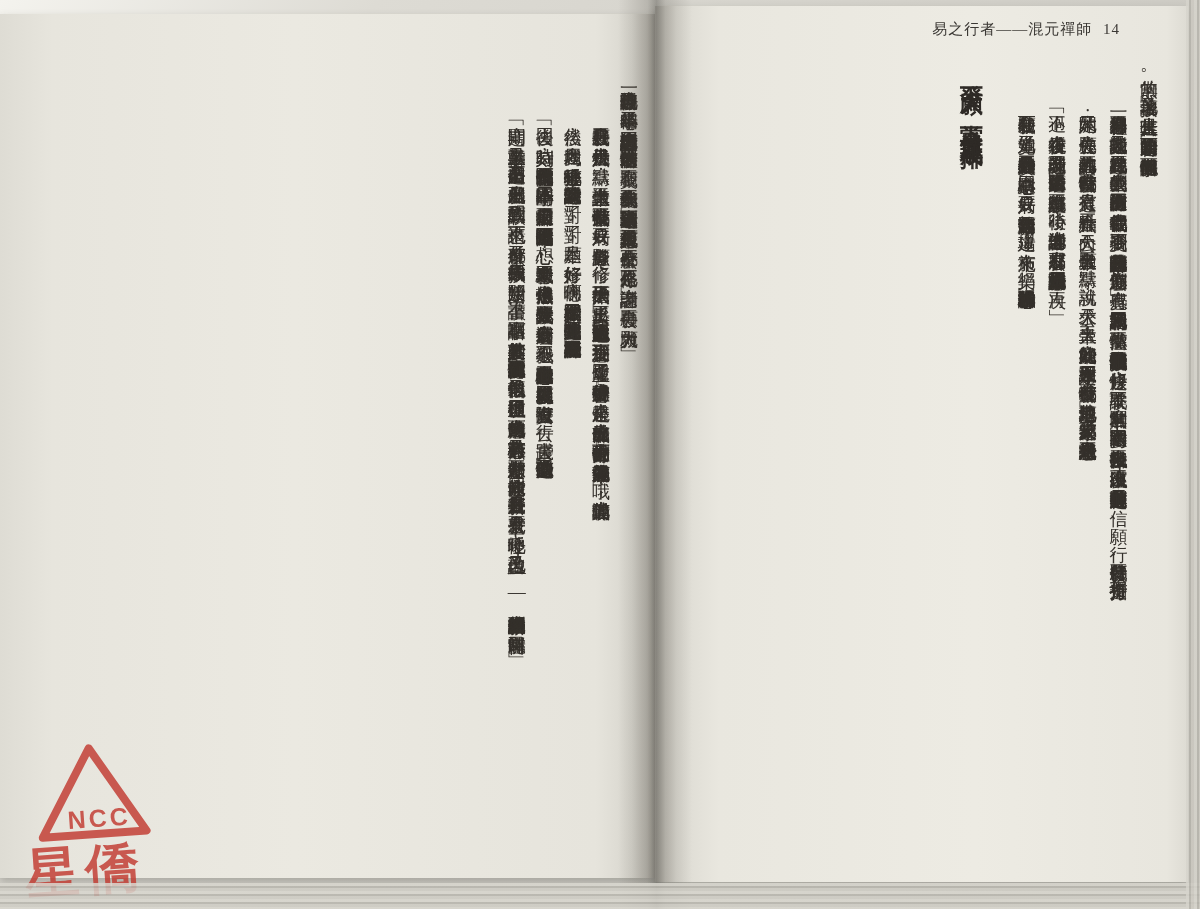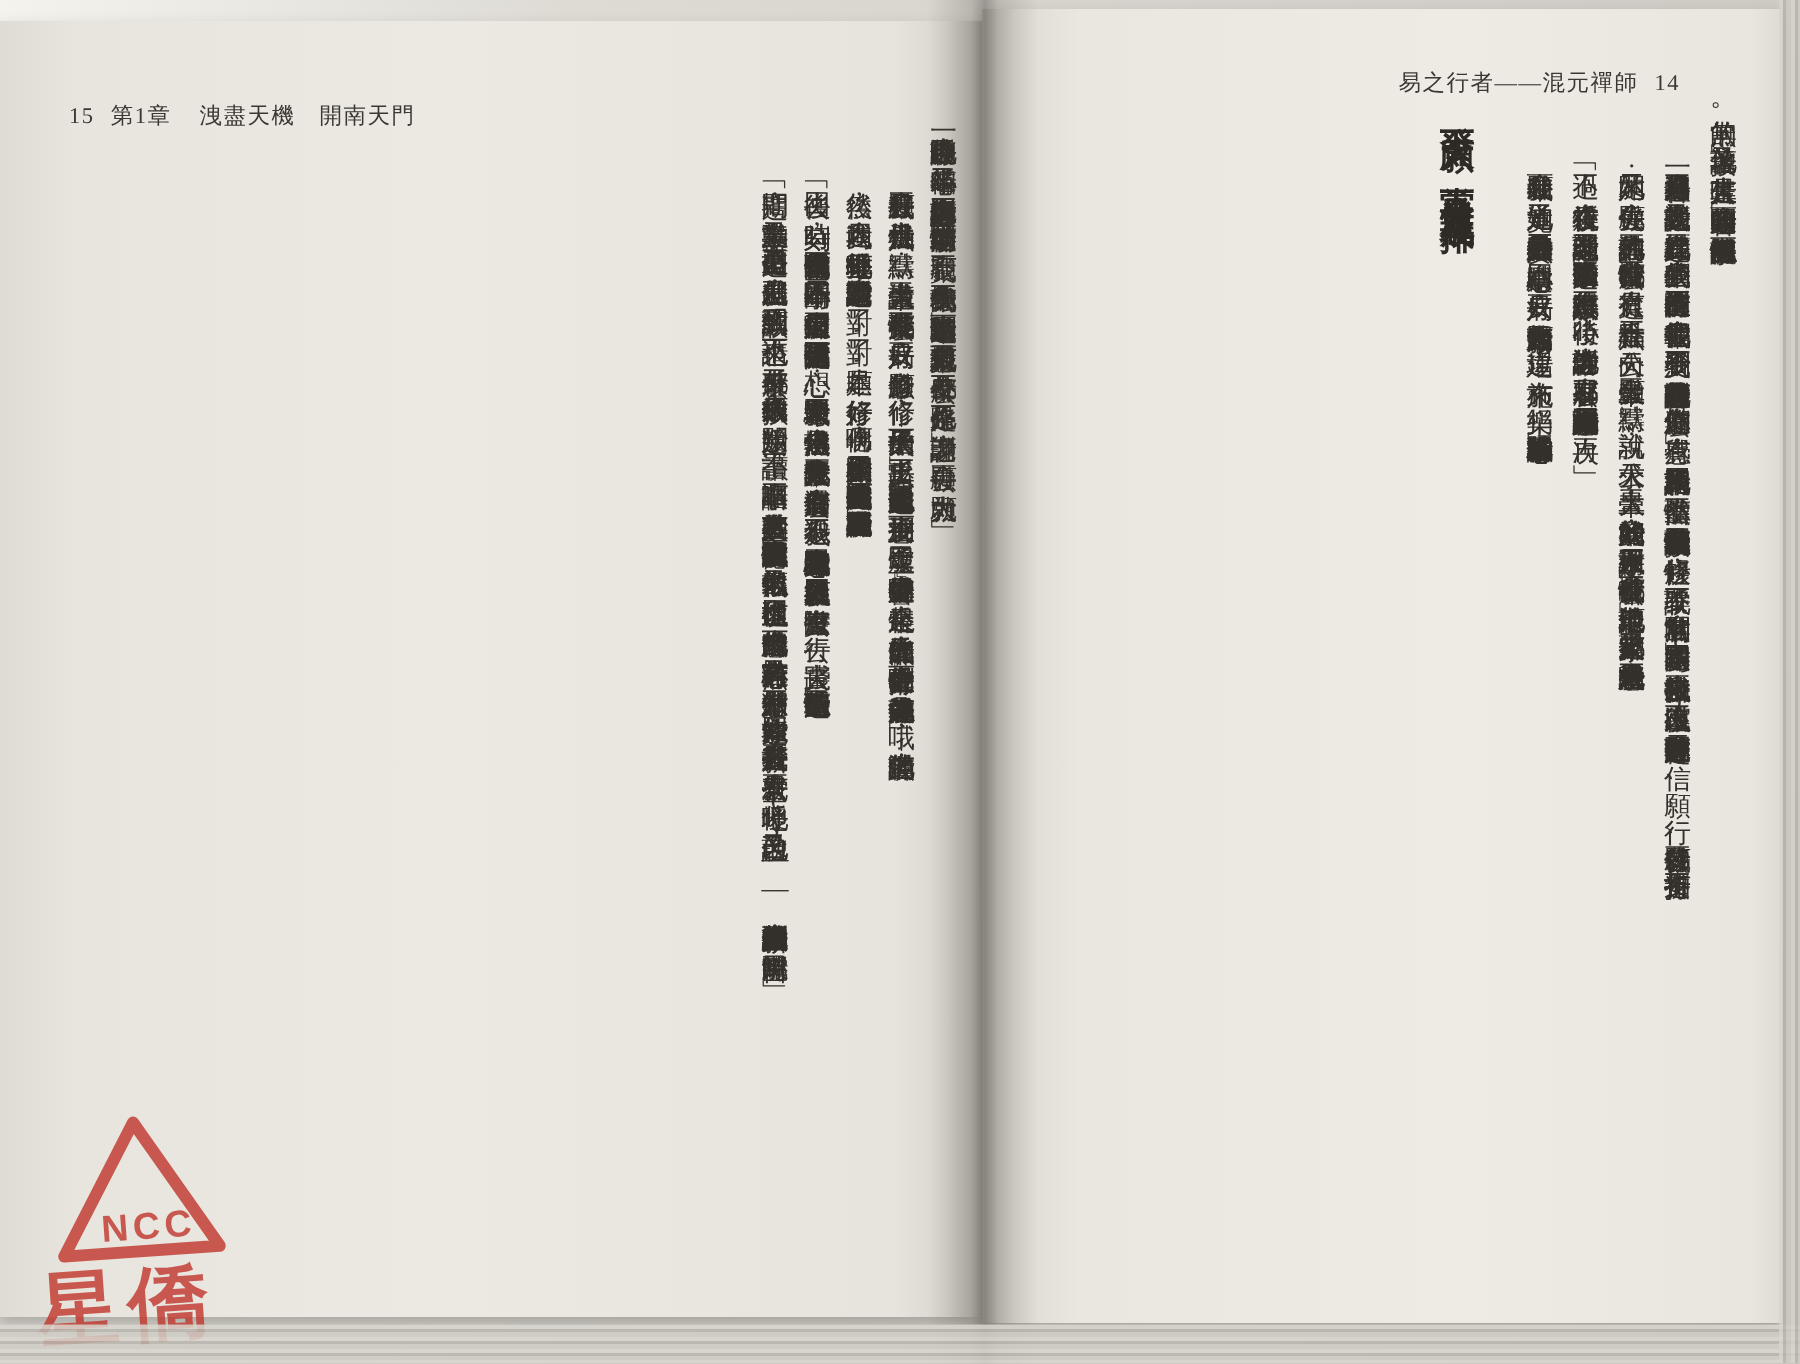--- a/index.html
+++ b/index.html
@@ -34,21 +34,21 @@
     background:repeating-linear-gradient(to bottom,#d9d7cf 0 3px,#b8b6ae 3px 5px,#cfcdc5 5px 8px);
     opacity:.85;
   }
   .edges-right{
     position:absolute;right:0;top:0;width:14px;height:909px;
     background:repeating-linear-gradient(to right,#d6d4cc 0 3px,#b4b2aa 3px 5px,#ccc9c1 5px 8px);
     opacity:.8;
   }
   
   .running-head{
-    position:absolute;color:#3b3834;font-size:15px;letter-spacing:1px;white-space:nowrap;margin-top:26px;
+    position:absolute;color:#3b3834;font-size:15px;letter-spacing:1px;white-space:nowrap;
   }
   .head-left{top:28px;left:40px;}
   .head-right{top:14px;right:62px;}
   .running-head .num{margin:0 6px;font-family:"Liberation Serif",serif;}
   .head-left .part{margin-right:14px;}
   
   .page-body{
     position:absolute;
     writing-mode:vertical-rl;
     text-orientation:upright;
@@ -92,25 +92,20 @@
   }
 </style>
 </head>
 <body>
 
 <div class="scan">
 
   <div class="calligraphy">易之行者</div>
 
   <div class="page page-left">
-    <div class="running-head head-left">
-      <span class="num">15</span>
-      <span class="part">第1章</span>
-      <span>洩盡天機　開南天門</span>
-    </div>
 
     <div class="page-body body-left">
       <p class="cont">一直說自己傻呼呼的他,又等了半個小時,謝老師正色告訴這位因病纏身、痛苦不堪又不懂「因」的求助者:「我不賣願,你的十萬塊我不要!」這下嚇壞別號為張益瑞者,「我莫可奈何地想了很久,什麼都不要?不是死路一條!」謝老師說:「再去發願,願大力就大。」</p>
       <p>我只好再去發願,仍然燒卅六柱香,默禱:「請玉皇大帝做主,我張某某什麼都不懂,只要病好,願獻身修道、修行,承擔天下太平的擔子!」「反正豁出去了。」這位俗名張添旺的人當下似想通也!「沒想到香一插下去,立即發爐了,『咻』的一聲從爐中發得好響,香全燒起來,香的底部發出火光,『啪』一聲全部的香往十方倒下去,滿滿排成好像一朵大蓮花似的。」哦!他滿聲讚嘆的!</p>
       <p>然後,「我進屋內,傻呼呼地去乖乖打坐。這時候謝老師才對我說:對了!對了!是本願!好好修行、唸佛啊!開始開示了很多的天機。並要我回去一直唸阿彌陀佛。」混元禪師並沒有說明是那些天機。</p>
       <p>「回去後,時時刻刻,只要一有空就唸阿彌陀佛佛號,二十四小時不間斷!但是病卻更嚴重囉,不過還是不斷唸阿彌陀佛佛號。心想:回來還要考驗我,但是依然念佛無輟!「我太太說既然要你修行,為什麼還有這個病?不過我不怨,直覺是玉皇大帝在考驗我的耐力和真心,因為很多人發願以後就算了,沒有實際去做、去行、去實踐。」這時的張益瑞似有些懂了!</p>
       <p>「這期間,事業上又動盪。公司不是這個出差,就是那個出差,該領到的工程款,也請不下來,什麼事都來了。像孩子原來很乖的,開始叛逆、不讀書…諸事不順啊!莫名其妙的事一直發生。」當下聽混元禪師彷如說故事般憶及過往,似很輕鬆又自然,但從以上種種回述,可想像他當時的無奈,身心痛苦又煎熬難荷,卻不知怎麼做才對、才能救回這條命。「於是我只有再去新營,只要一有空就去,傻呼呼地(他又說自己)——很自然的就坐火車到新營謝媽媽的住家,那時叫龍鳳宮。」</p>
     </div>
   </div>
 

